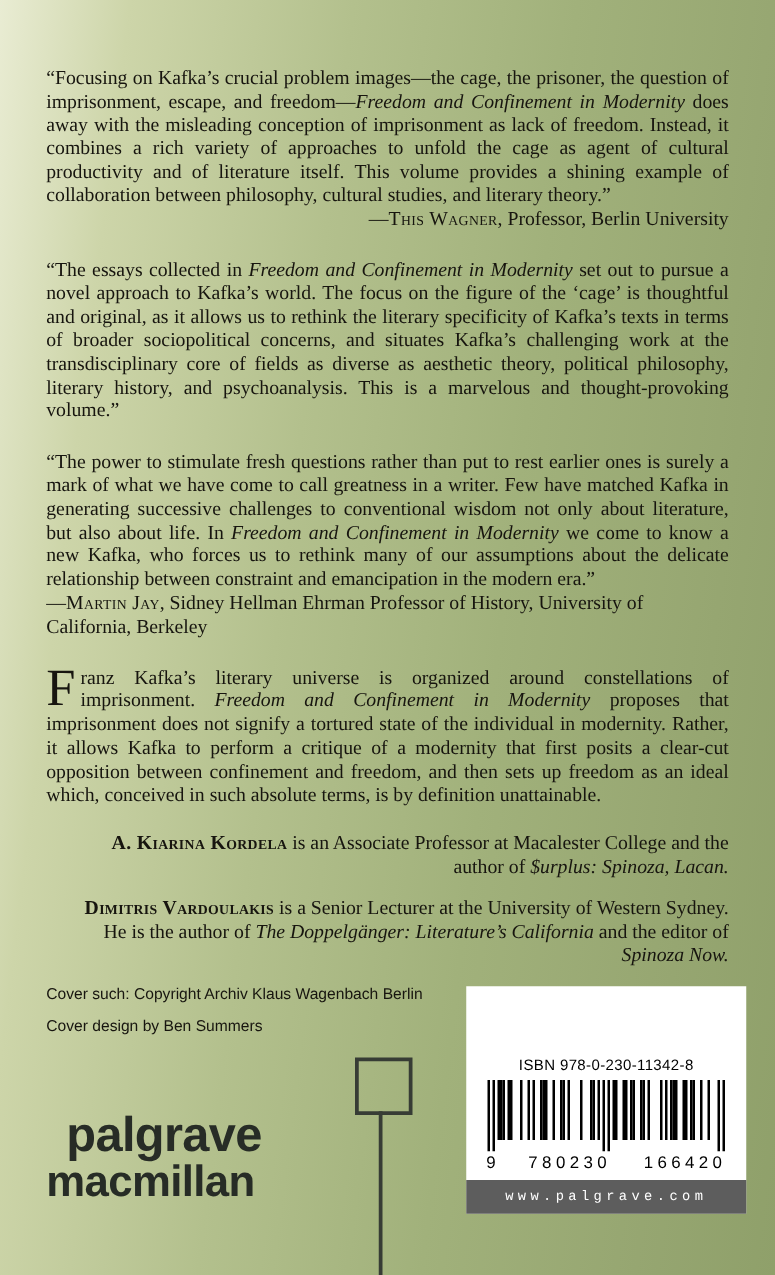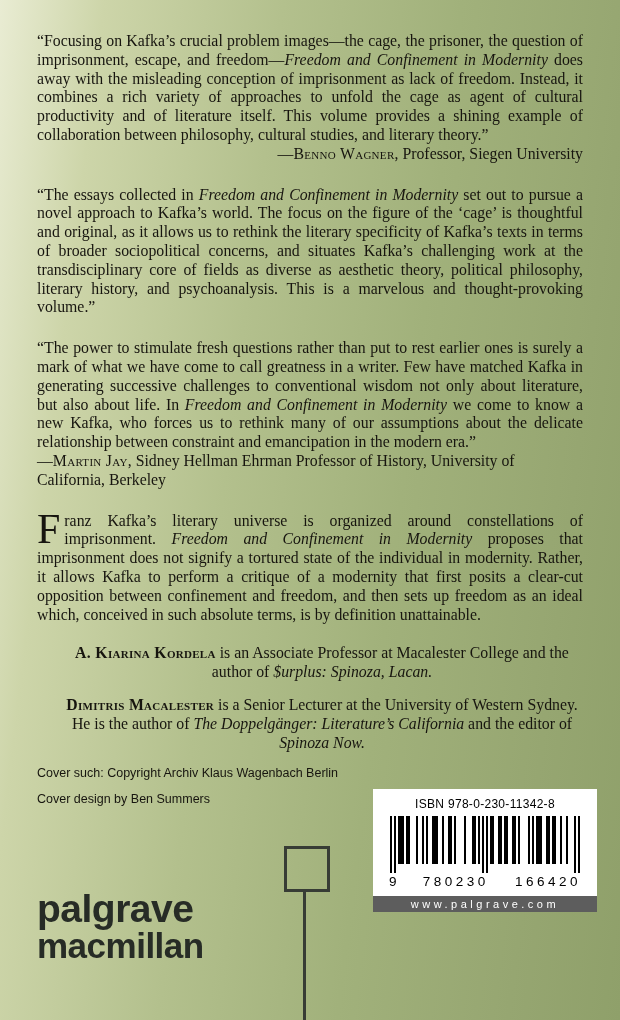--- a/index.html
+++ b/index.html
@@ -7,38 +7,38 @@
     position:relative;
     width:620px;height:1020px;
     margin:0 auto;
     overflow:hidden;
     background:linear-gradient(97deg,#e9ecd3 0%,#cdd5a9 14%,#b3c08d 38%,#a1b17b 62%,#96a671 85%,#8fa06a 100%);
     font-family:"Liberation Serif",serif;
     color:#17150f;
   }
   .content{
     position:absolute;
-    left:37px;right:37px;top:32px;
+    left:37px;right:37px;top:54px;
   }
   p{margin:0;}
   .quote,.desc,.bio{
     font-size:15.8px;
     line-height:18.8px;
     text-align:justify;
   }
   .quote-block{margin-bottom:22px;}
   .attr{
     font-size:15.8px;
     line-height:18.8px;
   }
   .attr-right{text-align:right;}
   .attr-center{text-align:center;}
   .attr-right2{text-align:left;padding-right:22px;}
   .desc{margin-bottom:20px;}
-  .bio{margin-bottom:14px;text-align:center;margin-left:24px;}
+  .bio{margin-bottom:14px;text-align:right;margin-left:24px;}
   .it{font-style:italic;}
   .b{font-weight:bold;}
   .sc{font-variant:small-caps;letter-spacing:0.3px;}
   .dropcap{
     float:left;
     font-size:42px;
     line-height:33px;
     padding:1px 4px 0 0;
   }
   .credit{
@@ -70,20 +70,21 @@
     width:224px;
     background:#ffffff;
   }
   .isbn-label{
     font-family:"Liberation Sans",sans-serif;
     font-size:12px;
     text-align:center;
     padding:8px 0 5px;
     letter-spacing:0.3px;
     color:#000;
+    margin-top:48px;
   }
   .barcode{
     display:flex;
     align-items:flex-start;
     justify-content:center;
     height:57px;
     overflow:visible;
   }
   .bc-mod{flex:0 0 2px;height:48px;}
   .bc-mod.on{background:#000;}
@@ -92,65 +93,65 @@
     display:flex;
     justify-content:space-between;
     align-items:baseline;
     padding:1px 16px 7px;
     font-family:"Liberation Sans",sans-serif;
     font-size:13.5px;
     color:#000;
   }
   .isbn-digits .grp{letter-spacing:3.5px;}
   .isbn-strip{
-    height:16px;
+    height:27px;
     background:#5d5d5d;
     color:#fff;
     display:flex;
     align-items:center;
     justify-content:center;
-    font-family:Liberation Sans, sans-serif;
+    font-family:Liberation Mono, monospace;
     font-size:11px;
     letter-spacing:3.5px;
   }
   
   .logo{
     position:absolute;
     left:37px;top:888px;
     color:#272c26;
     font-family:"Liberation Sans",sans-serif;
     font-weight:700;
   }
-  .logo-l1{font-size:39px;line-height:41px;letter-spacing:-0.5px;}
+  .logo-l1{font-size:39px;line-height:41px;letter-spacing:-0.5px;margin-left:16px;}
   .logo-l2{font-size:35px;line-height:34px;letter-spacing:-0.5px;}
 </style>
 </head>
 <body>
 
 <div class="cover">
   <div class="content">
 
     <div class="quote-block">
       <p class="quote"><span>“Focusing on Kafka’s crucial problem images—the cage, the prisoner, the question of imprisonment, escape, and freedom—</span><span class="it">Freedom and Confinement in Modernity</span><span> does away with the misleading conception of imprisonment as lack of freedom. Instead, it combines a rich variety of approaches to unfold the cage as agent of cultural productivity and of literature itself. This volume provides a shining example of collaboration between philosophy, cultural studies, and literary theory.”</span></p>
-      <p class="attr attr-right"><span>—</span><span class="sc">Benno Wagner</span><span>, Professor, Siegen University</span></p>
+      <p class="attr attr-right"><span>—</span><span class="sc">This Wagner</span><span>, Professor, Berlin University</span></p>
     </div>
 
     <div class="quote-block">
       <p class="quote"><span>“The essays collected in </span><span class="it">Freedom and Confinement in Modernity</span><span> set out to pursue a novel approach to Kafka’s world. The focus on the figure of the ‘cage’ is thoughtful and original, as it allows us to rethink the literary specificity of Kafka’s texts in terms of broader sociopolitical concerns, and situates Kafka’s challenging work at the transdisciplinary core of fields as diverse as aesthetic theory, political philosophy, literary history, and psychoanalysis. This is a marvelous and thought-provoking volume.”</span></p>
     </div>
 
     <div class="quote-block">
       <p class="quote"><span>“The power to stimulate fresh questions rather than put to rest earlier ones is surely a mark of what we have come to call greatness in a writer. Few have matched Kafka in generating successive challenges to conventional wisdom not only about literature, but also about life. In </span><span class="it">Freedom and Confinement in Modernity</span><span> we come to know a new Kafka, who forces us to rethink many of our assumptions about the delicate relationship between constraint and emancipation in the modern era.”</span></p>
       <p class="attr attr-right2"><span>—</span><span class="sc">Martin Jay</span><span>, Sidney Hellman Ehrman Professor of History, University of California, Berkeley</span></p>
     </div>
 
     <p class="desc"><span class="dropcap">F</span><span>ranz Kafka’s literary universe is organized around constellations of imprisonment. </span><span class="it">Freedom and Confinement in Modernity</span><span> proposes that imprisonment does not signify a tortured state of the individual in modernity. Rather, it allows Kafka to perform a critique of a modernity that first posits a clear-cut opposition between confinement and freedom, and then sets up freedom as an ideal which, conceived in such absolute terms, is by definition unattainable.</span></p>
 
     <p class="bio"><span class="b sc">A. Kiarina Kordela</span><span> is an Associate Professor at Macalester College and the author of </span><span class="it">$urplus: Spinoza, Lacan.</span></p>
-    <p class="bio"><span class="b sc">Dimitris Macalester</span><span> is a Senior Lecturer at the University of Western Sydney. He is the author of </span><span class="it">The Doppelgänger: Literature’s California</span><span> and the editor of </span><span class="it">Spinoza Now.</span></p>
+    <p class="bio"><span class="b sc">Dimitris Vardoulakis</span><span> is a Senior Lecturer at the University of Western Sydney. He is the author of </span><span class="it">The Doppelgänger: Literature’s California</span><span> and the editor of </span><span class="it">Spinoza Now.</span></p>
 
     <p class="credit">Cover such: Copyright Archiv Klaus Wagenbach Berlin</p>
     <p class="credit">Cover design by Ben Summers</p>
   </div>
 
   <div class="cage"></div>
   <div class="cage-string"></div>
 
   <div class="isbn-box">
     <div class="isbn-label">ISBN 978-0-230-11342-8</div>

